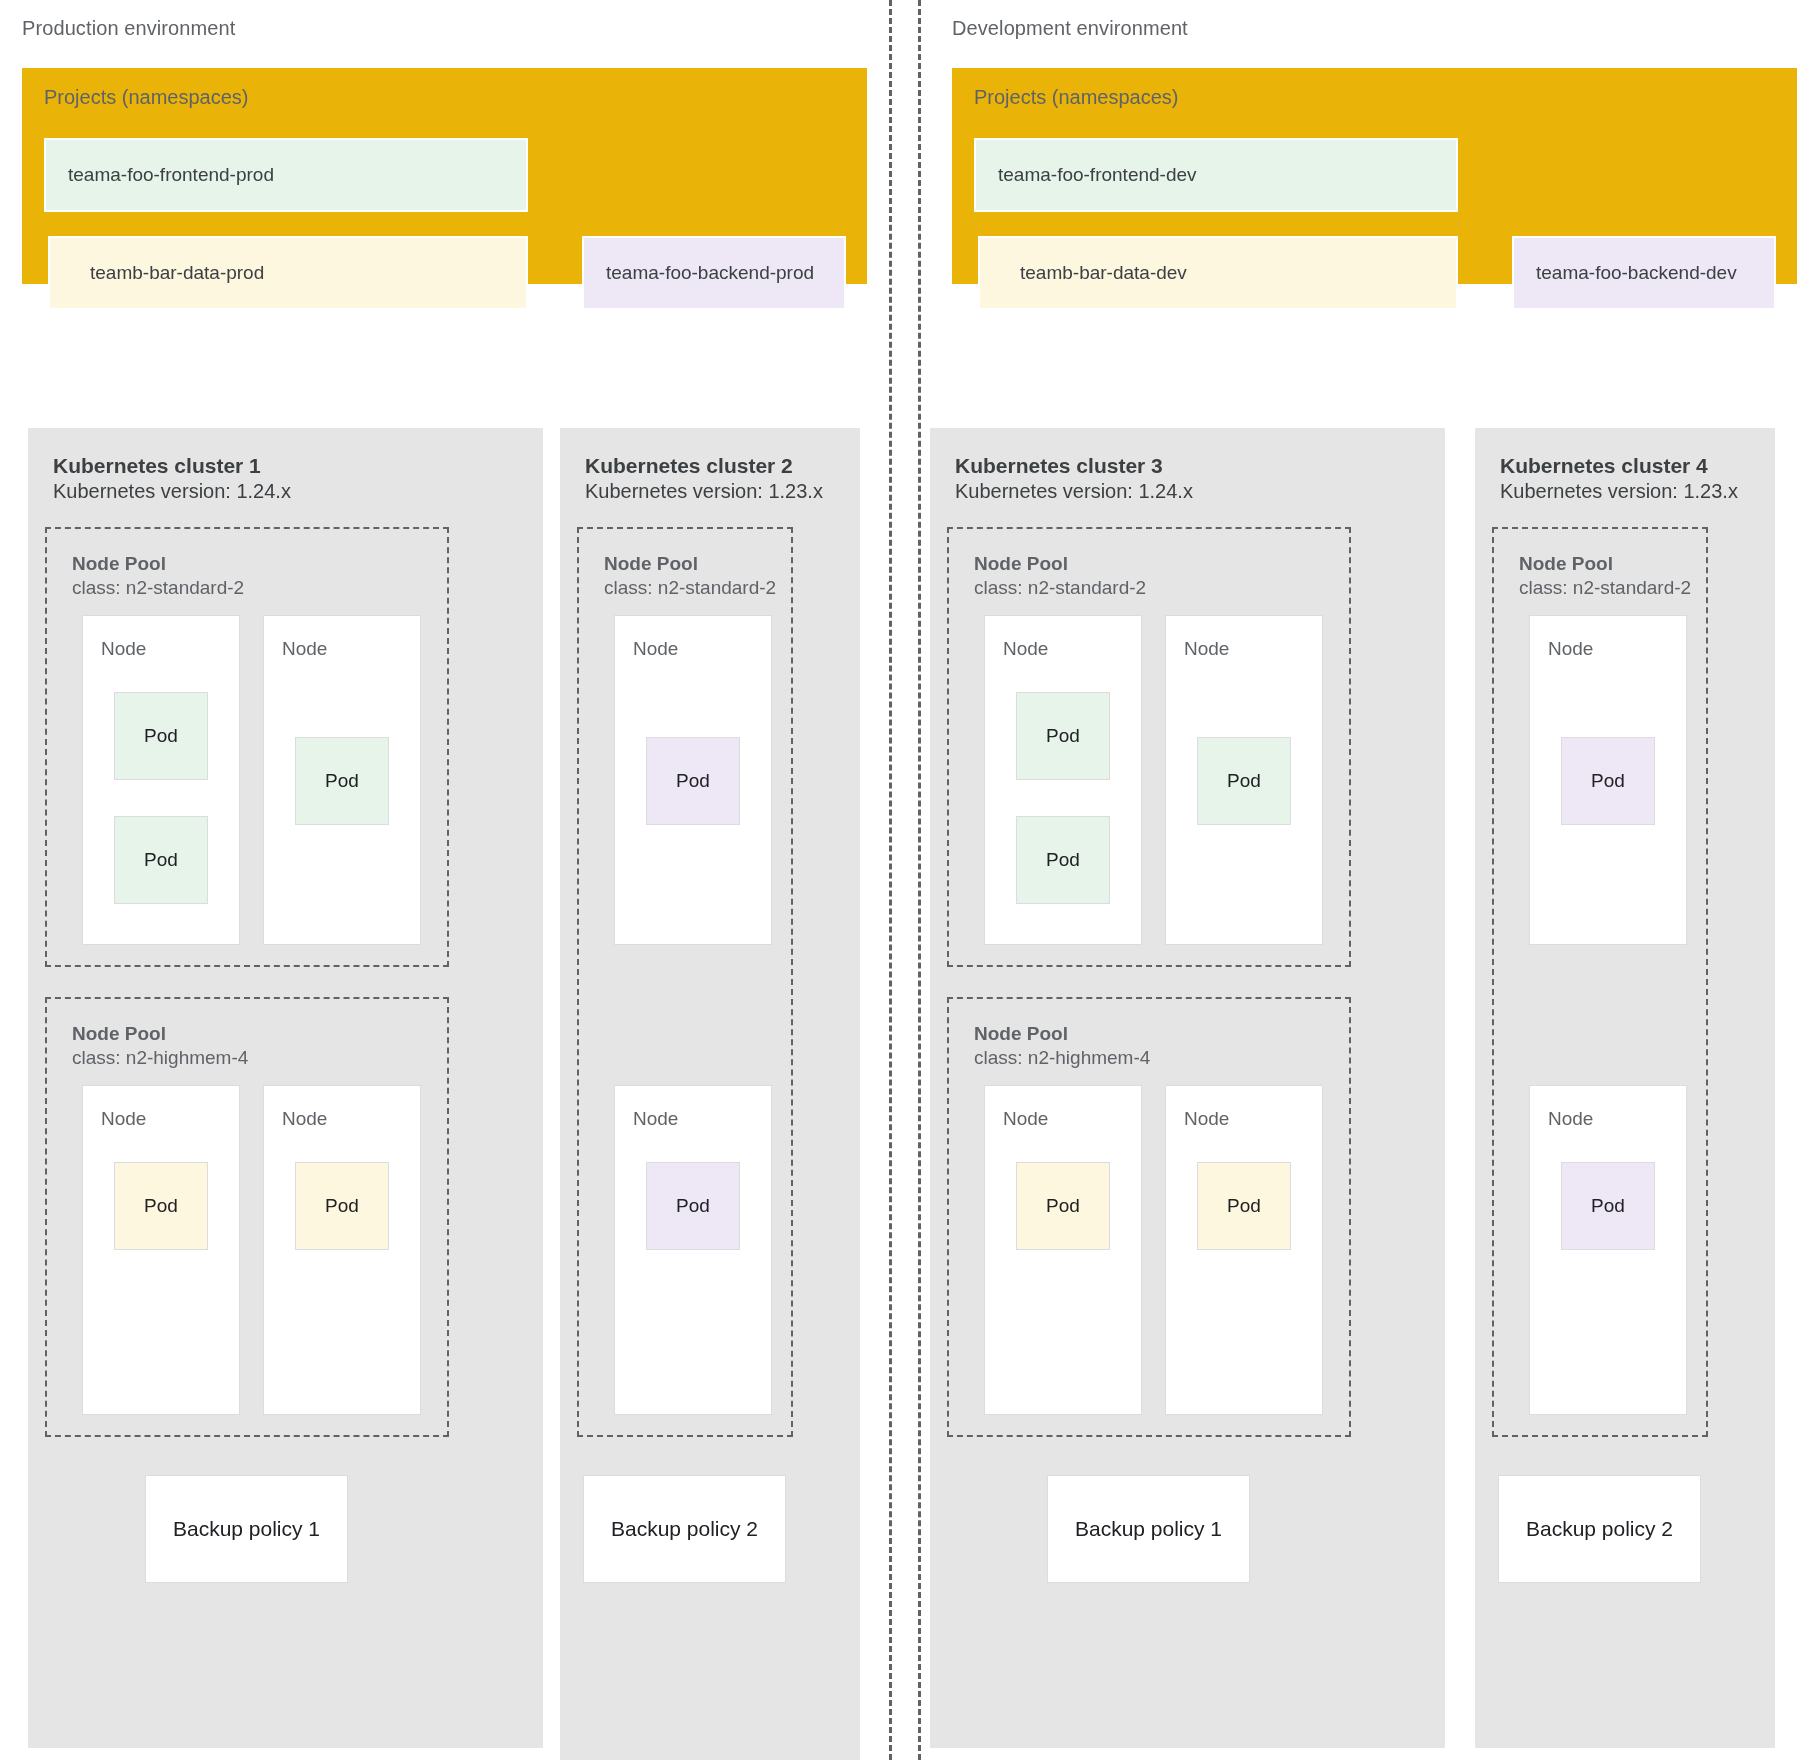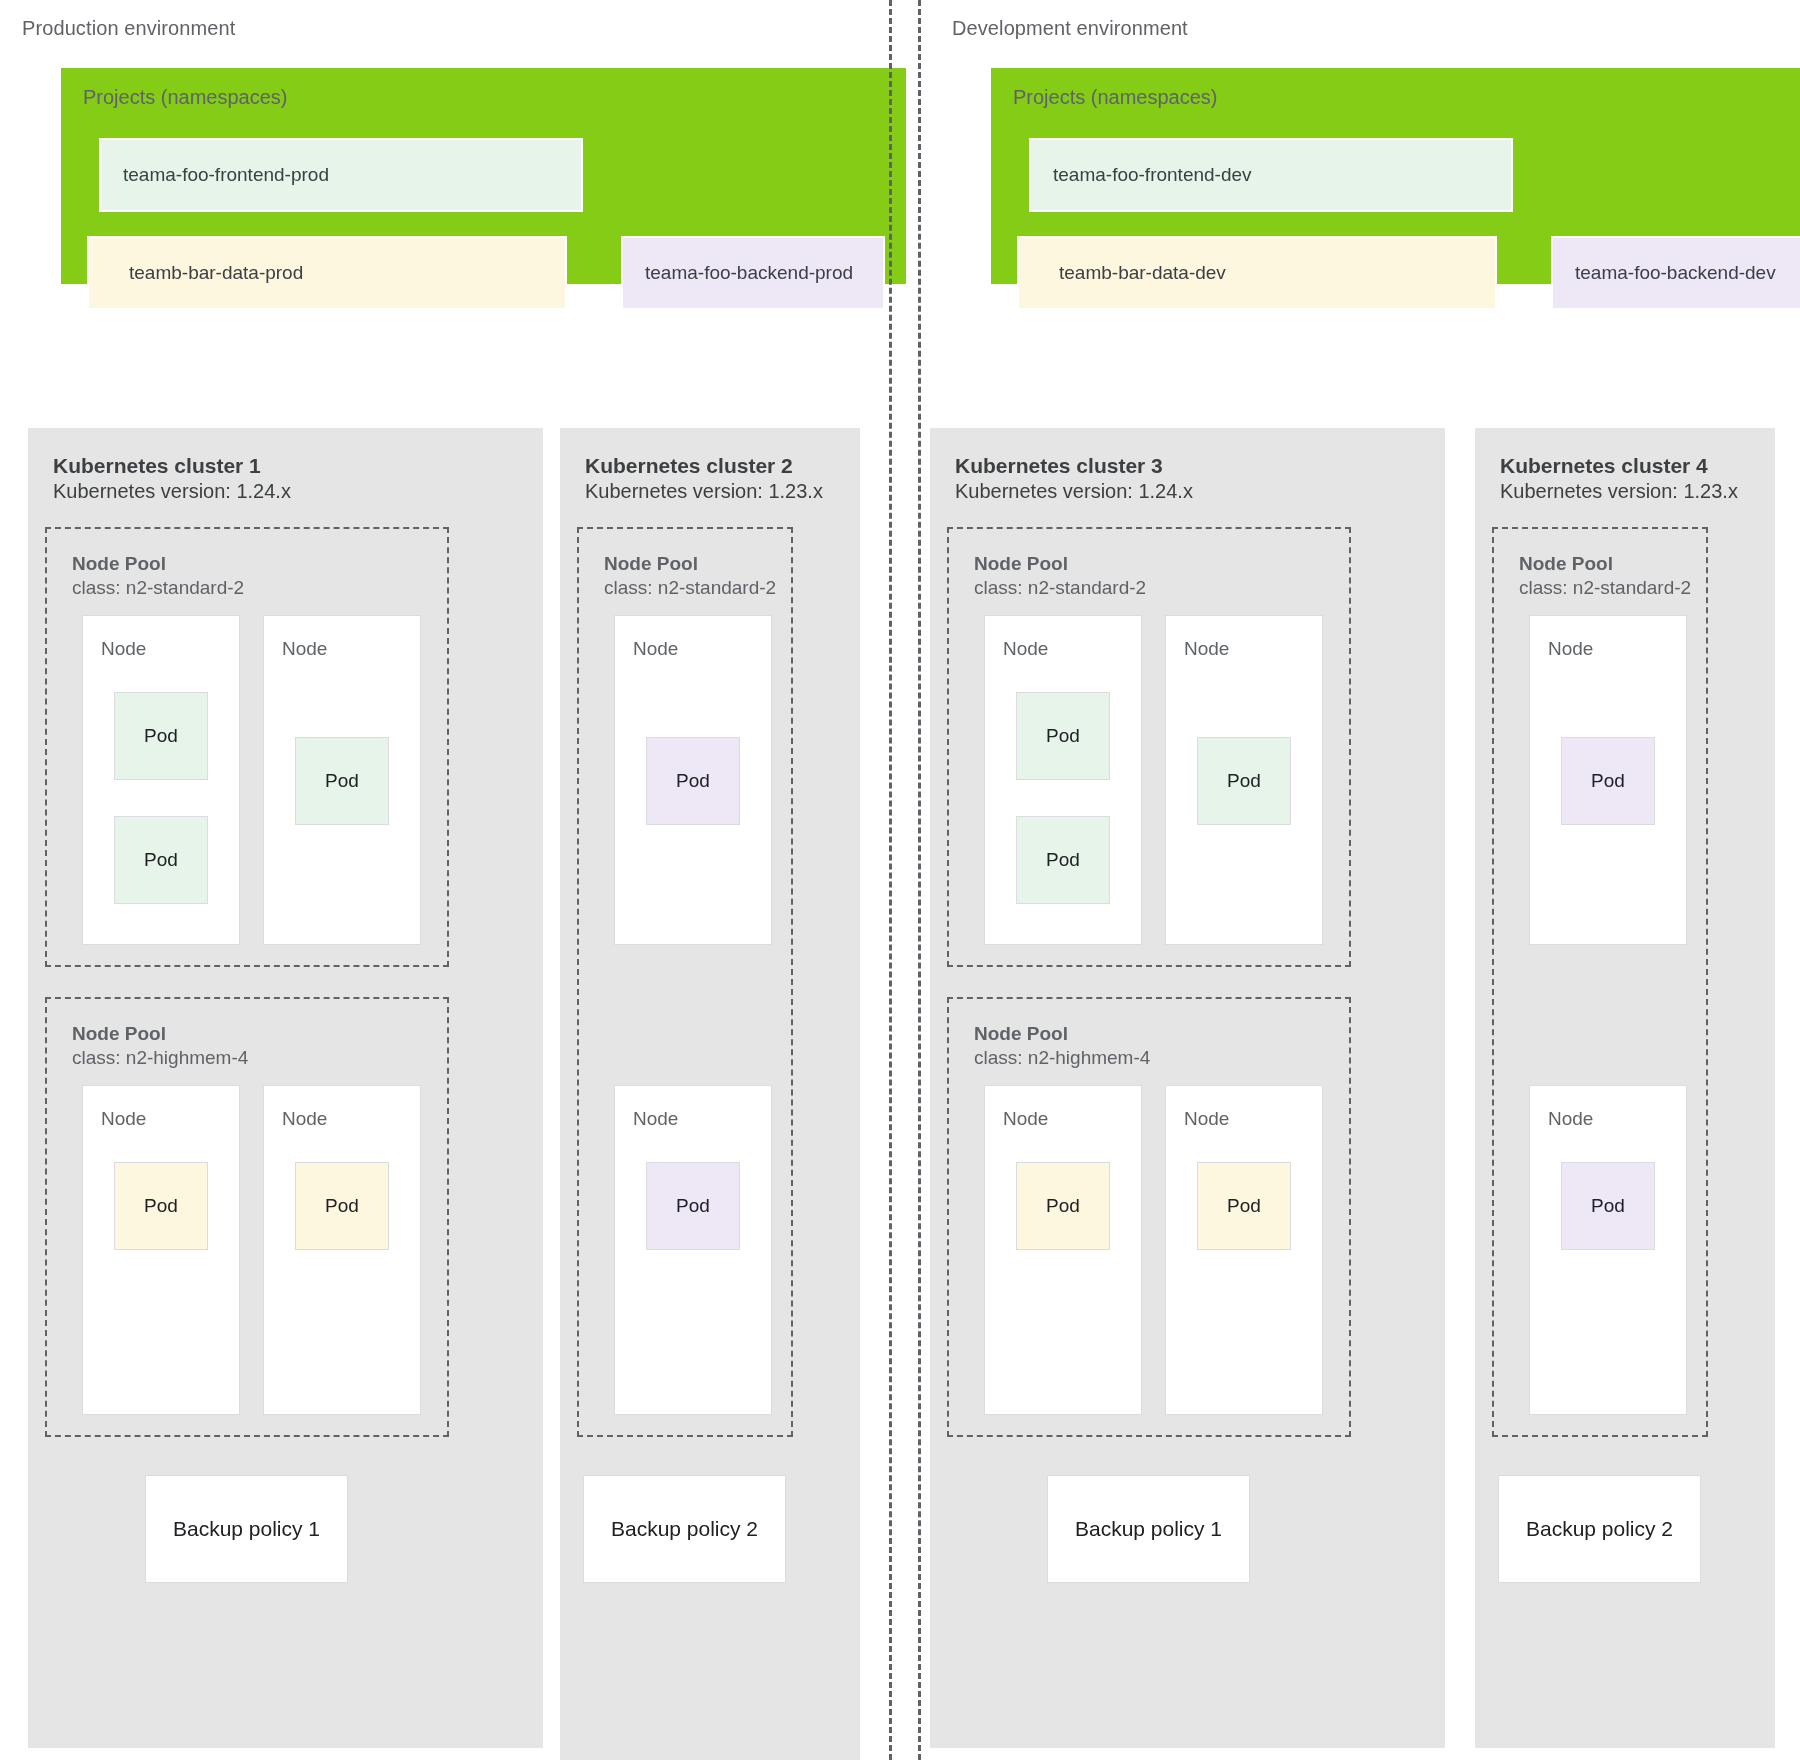--- a/index.html
+++ b/index.html
@@ -55,22 +55,21 @@
     white-space: nowrap;
   }
 
   
   .projects-panel {
     position: absolute;
     top: 68px;
     left: 22px;
     width: 845px;
     height: 216px;
-    background: #84cc16;
-    margin-left: 39px;
+    background: #eab308;
   }
   .projects-label {
     position: absolute;
     top: 18px;
     left: 22px;
     font-size: 20px;
     color: #5f6368;
     white-space: nowrap;
   }
   .ns-box {
@@ -80,21 +79,21 @@
     display: flex;
     align-items: center;
     font-size: 19px;
     color: #3c4043;
     padding-left: 22px;
   }
   .ns-green  { background: #e6f4ea; }
   .ns-yellow { background: #fef7e0; }
   .ns-purple { background: #ede7f6; }
 
-  .ns-frontend { top: 70px;  left: 38px;  width: 484px; height: 74px; }
+  .ns-frontend { top: 70px;  left: 22px;  width: 484px; height: 74px; }
   .ns-data     { top: 168px; left: 26px;  width: 480px; height: 74px; padding-left: 40px; }
   .ns-backend  { top: 168px; left: 560px; width: 264px; height: 74px; }
 
   
   .cluster {
     position: absolute;
     top: 428px;
     background: #e5e5e5;
     box-sizing: border-box;
   }

